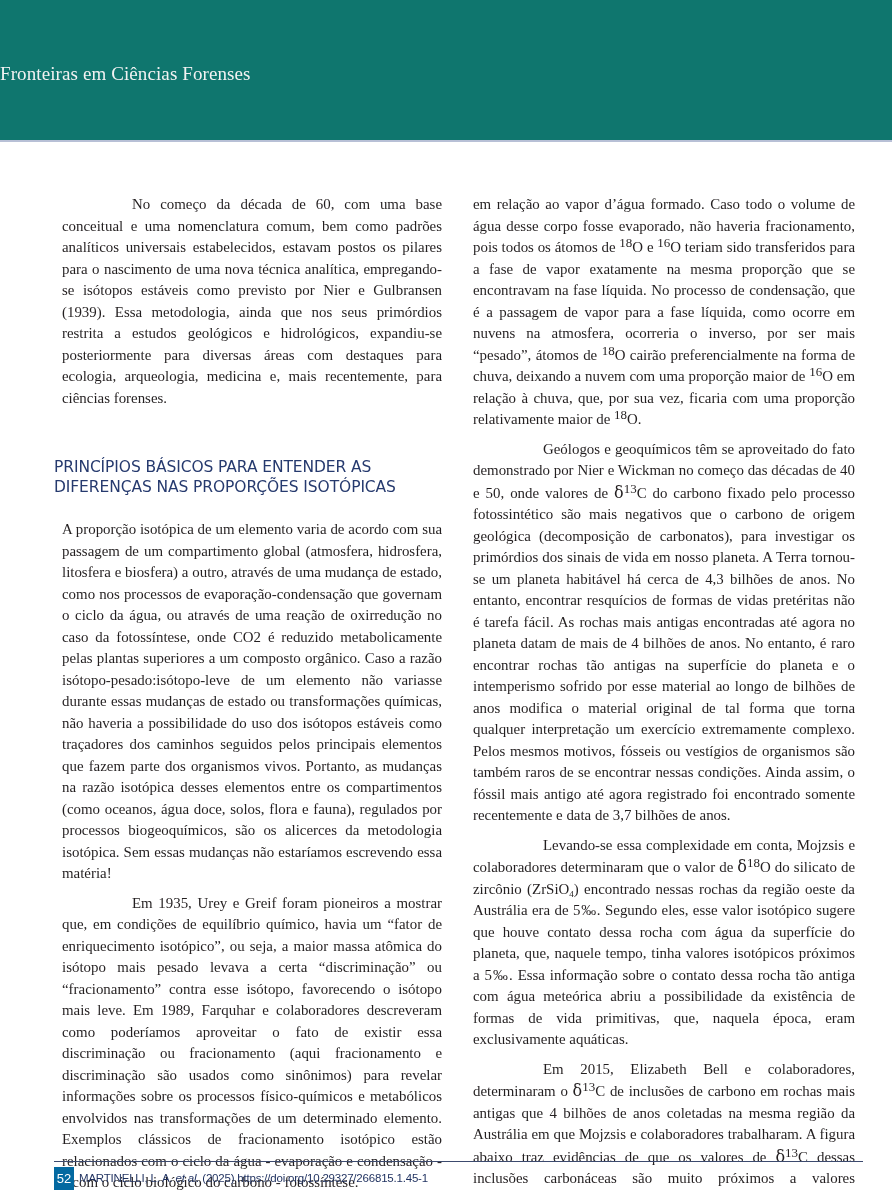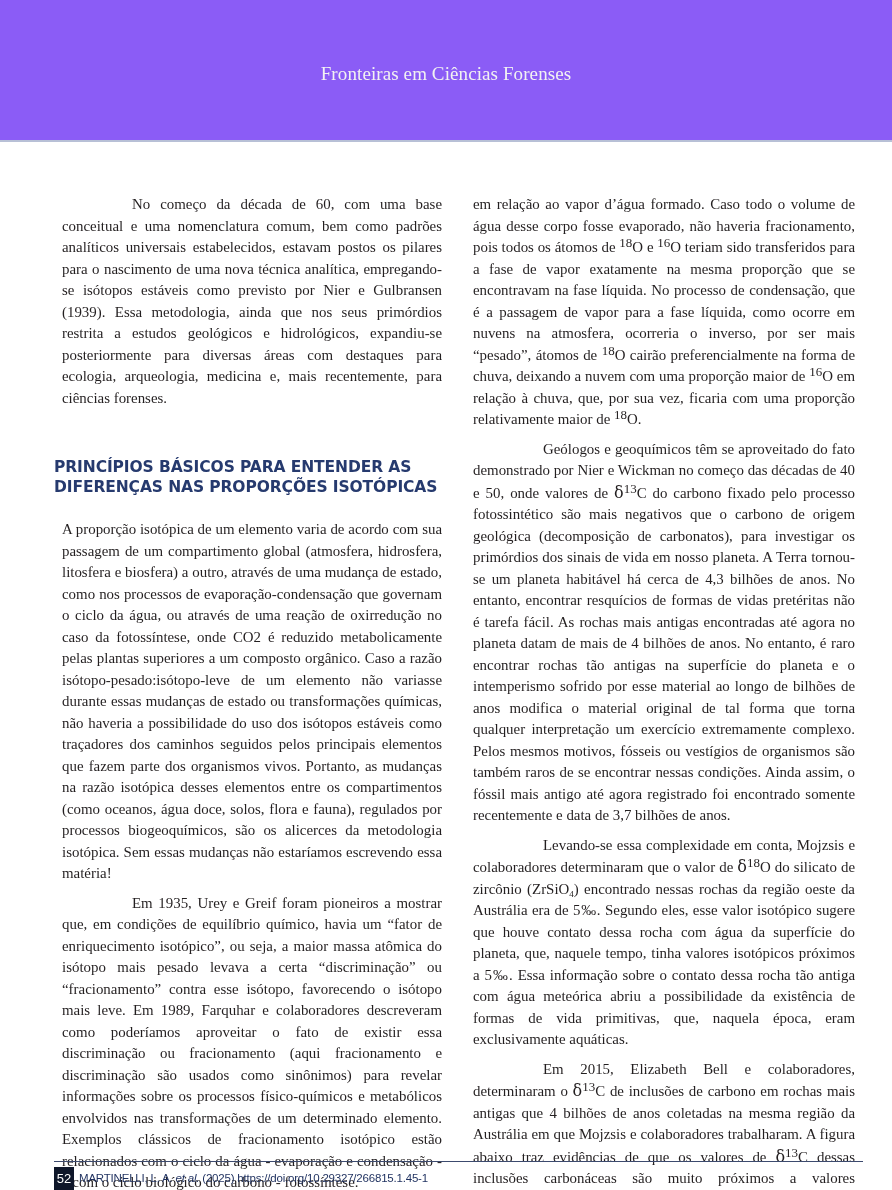--- a/index.html
+++ b/index.html
@@ -1,20 +1,20 @@
 <!DOCTYPE html>
 <html><head>
 <meta charset="utf-8">
 <style>
   html, body { margin: 0; padding: 0; background: #ffffff; }
   body { width: 892px; height: 1190px; position: relative; overflow: hidden; }
   .header {
     position: absolute; left: 0; top: 0; width: 892px; height: 140px;
-    background: #8b5cf6; border-bottom: 2px solid #b8c0d6;
-    display: flex; align-items: center; justify-content: center;
+    background: #0f766e; border-bottom: 2px solid #b8c0d6;
+    display: flex; align-items: center; 
   }
   .header-title {
     color: #f2f2f2; font-family: "Liberation Serif", "DejaVu Serif", serif;
     font-size: 19px; letter-spacing: 0.1px; margin-top: 8px;
   }
   .col {
     position: absolute; top: 186px;
     font-family: "Liberation Serif", "DejaVu Serif", serif;
     font-size: 14.9px; line-height: 21.5px; color: #231f20;
     text-align: justify; hyphens: none;
@@ -22,32 +22,32 @@
   .col-left { left: 54px; width: 396px; }
   .col-right { left: 465px; width: 398px; }
   .col p { margin: 8px; }
   .col p.indent { text-indent: 70px; }
   .col p.noindent { text-indent: 0; }
   sup { font-size: 13px; line-height: 0; vertical-align: 5px; }
   sub { font-size: 9px; line-height: 0; vertical-align: -3px; }
   .delta { font-family: "DejaVu Serif", serif; font-size: 16px; }
   .section-heading {
     font-family: "DejaVu Sans", "Liberation Sans", sans-serif;
-    font-weight: bold; color: #263a6e; font-size: 15.5px; line-height: 20px;
+    font-weight: normal; color: #263a6e; font-size: 15.5px; line-height: 20px;
     margin: 48px 0 22px 0; text-align: left; letter-spacing: -0.1px;
   }
   .footer-rule {
     position: absolute; left: 54px; top: 1161px; width: 809px; height: 1px; background: #3c4a6e;
   }
   .footer {
     position: absolute; left: 54px; top: 1167px; height: 22px;
     display: flex; align-items: center;
   }
   .page-num {
-    background: #0f172a; color: #ffffff; width: 20px; height: 23px;
+    background: #0369a1; color: #ffffff; width: 20px; height: 23px;
     font-family: "Liberation Sans", "DejaVu Sans", sans-serif; font-size: 13px;
     display: flex; align-items: center; justify-content: center;
   }
   .citation {
     margin-left: 5px; color: #1d2f5e;
     font-family: "Liberation Sans", "DejaVu Sans", sans-serif; font-size: 11.5px;
     letter-spacing: -0.2px; font-stretch: condensed;
   }
   .citation em { font-style: italic; margin-top: 36px; }
 </style>

